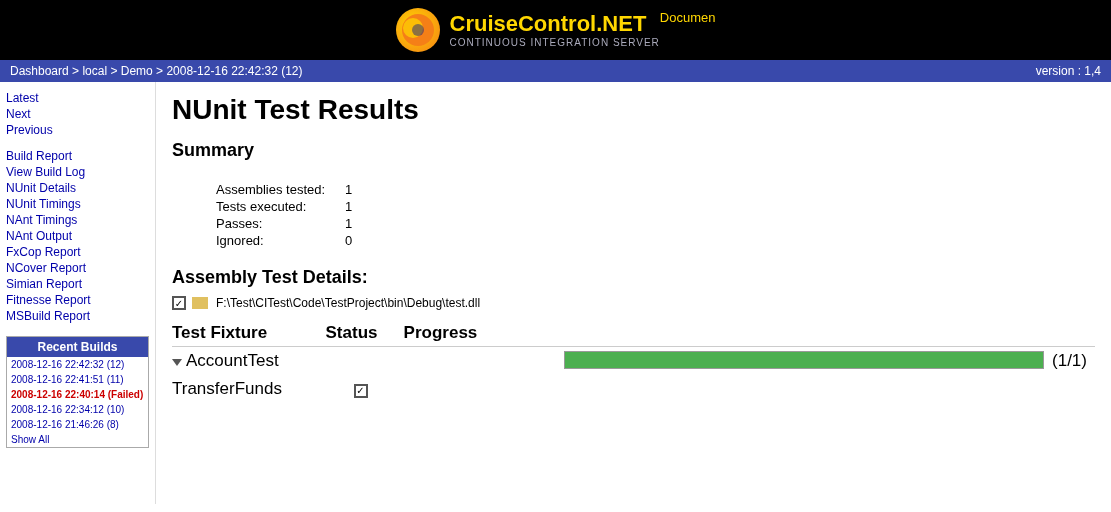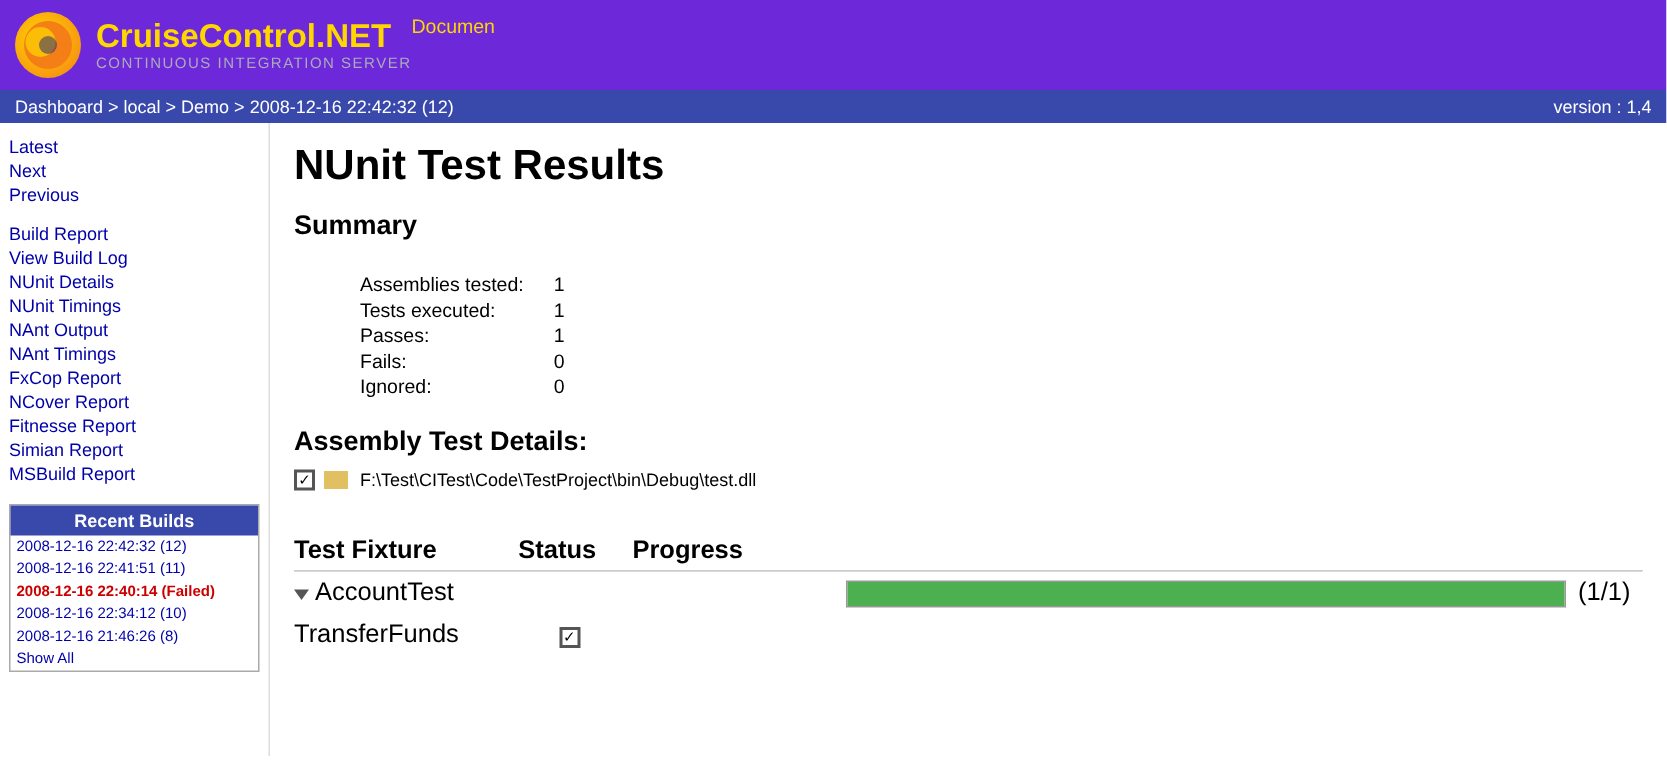--- a/index.html
+++ b/index.html
@@ -1,23 +1,23 @@
 <!DOCTYPE html>
 <html><head>
   <meta charset="utf-8">
   <style>
     * { margin: 0; padding: 0; box-sizing: border-box; }
     body { font-family: Arial, sans-serif; font-size: 13px; background: #fff; }
 
     
     #header {
-      background: #6d28d9;
-      display: flex;
-      align-items: center;
-      justify-content: flex-start;
+      background: #000000;
+      display: flex;
+      align-items: center;
+      justify-content: center;
       padding: 6px 10px;
       min-height: 60px;
     }
     #logo-area {
       display: flex;
       align-items: center;
       gap: 10px;
     }
     #logo-circle {
       width: 44px; height: 44px;
@@ -45,21 +45,21 @@
       align-items: center;
     }
     #breadcrumb { color: #fff; font-size: 12px; }
     #version { color: #fff; font-size: 12px; }
 
     
     #main-layout { display: flex; min-height: calc(512px - 90px); }
 
     
     #sidebar {
-      width: 180px;
+      width: 156px;
       flex-shrink: 0;
       background: #fff;
       border-right: 1px solid #ddd;
       padding: 8px 6px;
     }
     .sidebar-link {
       display: block;
       color: #00a;
       text-decoration: none;
       font-size: 12px;
@@ -101,21 +101,21 @@
     #summary-table td { padding: 1px 20px 1px 0; }
     #summary-table td:first-child { color: #000; }
     #summary-table td:last-child { text-align: left; }
 
     #assembly-heading { font-size: 18px; font-weight: bold; margin-bottom: 8px; }
 
     #assembly-bar {
       display: flex;
       align-items: center;
       gap: 6px;
-      margin-bottom: 27px;
+      margin-bottom: 10px;
       font-size: 12px;
     }
     .checkbox-icon {
       width: 14px; height: 14px;
       border: 2px solid #555;
       background: #fff;
       display: inline-flex; align-items: center; justify-content: center;
       font-size: 10px;
     }
     .checkbox-checked::after { content: '✓'; color: #000; }
@@ -197,26 +197,26 @@
     <div id="sidebar-nav">
         <a class="sidebar-link" href="#">Latest</a>
         <a class="sidebar-link" href="#">Next</a>
         <a class="sidebar-link" href="#">Previous</a>
       </div>
     <div class="sidebar-section-gap">
         <a class="sidebar-link" href="#">Build Report</a>
         <a class="sidebar-link" href="#">View Build Log</a>
         <a class="sidebar-link" href="#">NUnit Details</a>
         <a class="sidebar-link" href="#">NUnit Timings</a>
+        <a class="sidebar-link" href="#">NAnt Timings</a>
         <a class="sidebar-link" href="#">NAnt Output</a>
-        <a class="sidebar-link" href="#">NAnt Timings</a>
         <a class="sidebar-link" href="#">FxCop Report</a>
         <a class="sidebar-link" href="#">NCover Report</a>
+        <a class="sidebar-link" href="#">Simian Report</a>
         <a class="sidebar-link" href="#">Fitnesse Report</a>
-        <a class="sidebar-link" href="#">Simian Report</a>
         <a class="sidebar-link" href="#">MSBuild Report</a>
       </div>
     <div id="recent-builds-box">
       <div id="recent-builds-header">Recent Builds</div>
       <div id="recent-builds-list">
           <a class="recent-build-link" href="#">2008-12-16 22:42:32 (12)</a>
           <a class="recent-build-link" href="#">2008-12-16 22:41:51 (11)</a>
           <a class="recent-build-link failed" href="#">2008-12-16 22:40:14 (Failed)</a>
           <a class="recent-build-link" href="#">2008-12-16 22:34:12 (10)</a>
           <a class="recent-build-link" href="#">2008-12-16 21:46:26 (8)</a>
@@ -237,24 +237,20 @@
           </tr>
           <tr>
             <td>Tests executed:</td>
             <td>1</td>
           </tr>
           <tr>
             <td>Passes:</td>
             <td>1</td>
           </tr>
           <tr>
-            <td>Fails:</td>
-            <td>0</td>
-          </tr>
-          <tr>
             <td>Ignored:</td>
             <td>0</td>
           </tr>
         </tbody>
     </table>
 
     <div id="assembly-heading">Assembly Test Details:</div>
     <div id="assembly-bar">
       <div class="checkbox-icon checkbox-checked"></div>
       <div class="folder-icon"></div>
@@ -267,21 +263,21 @@
           <th>Test Fixture</th>
           <th class="th-status">Status</th>
           <th class="th-progress">Progress</th>
         </tr>
       </thead>
       <tbody id="test-tbody">
           <tr>
             <td><span class="tri-down"></span>AccountTest</td>
             <td></td>
             <td>
-              <div style="display:flex;align-items:flex-end;gap:8px;justify-content:flex-end;">
+              <div style="display:flex;align-items:flex-start;gap:8px;justify-content:flex-end;">
     <div class="progress-bar-outer">
       <div class="progress-bar-inner" style="width:100%"></div>
     </div>
     <span>(1/1)</span>
   </div>
             </td>
           </tr>
           <tr>
             <td class="test-name-cell">TransferFunds</td>
             <td class="status-cell"><div class="status-check checkbox-checked"></div></td>

